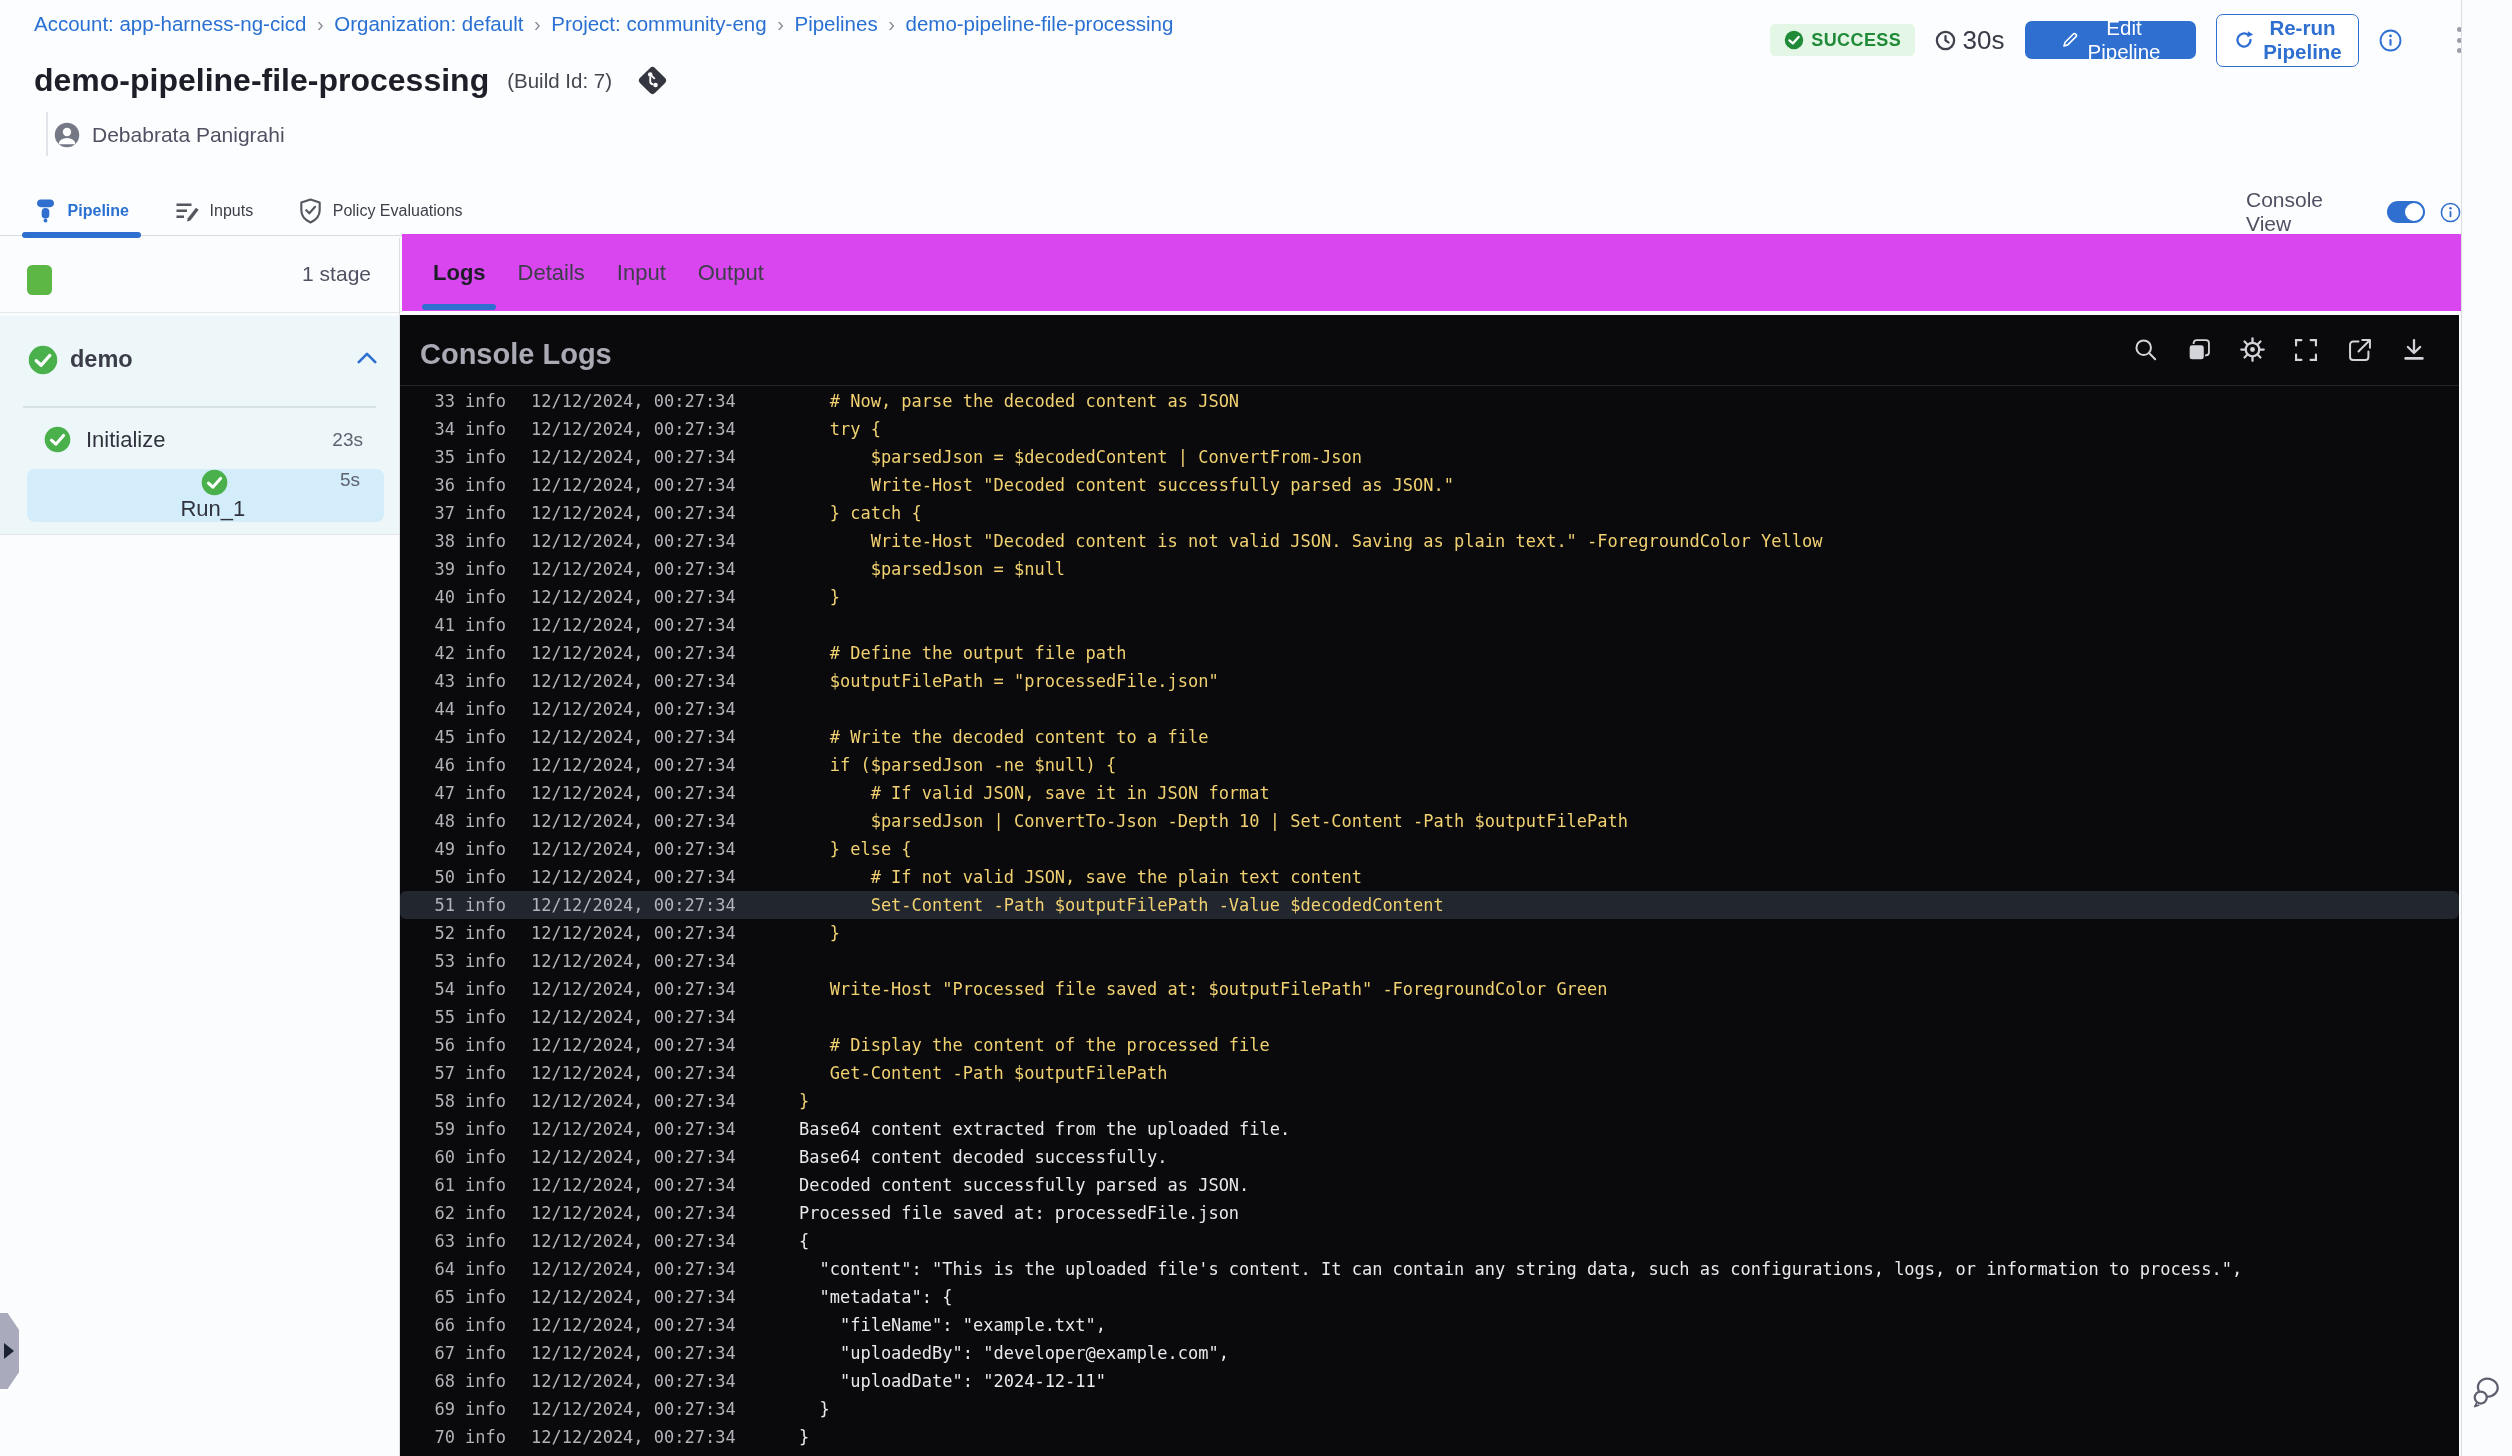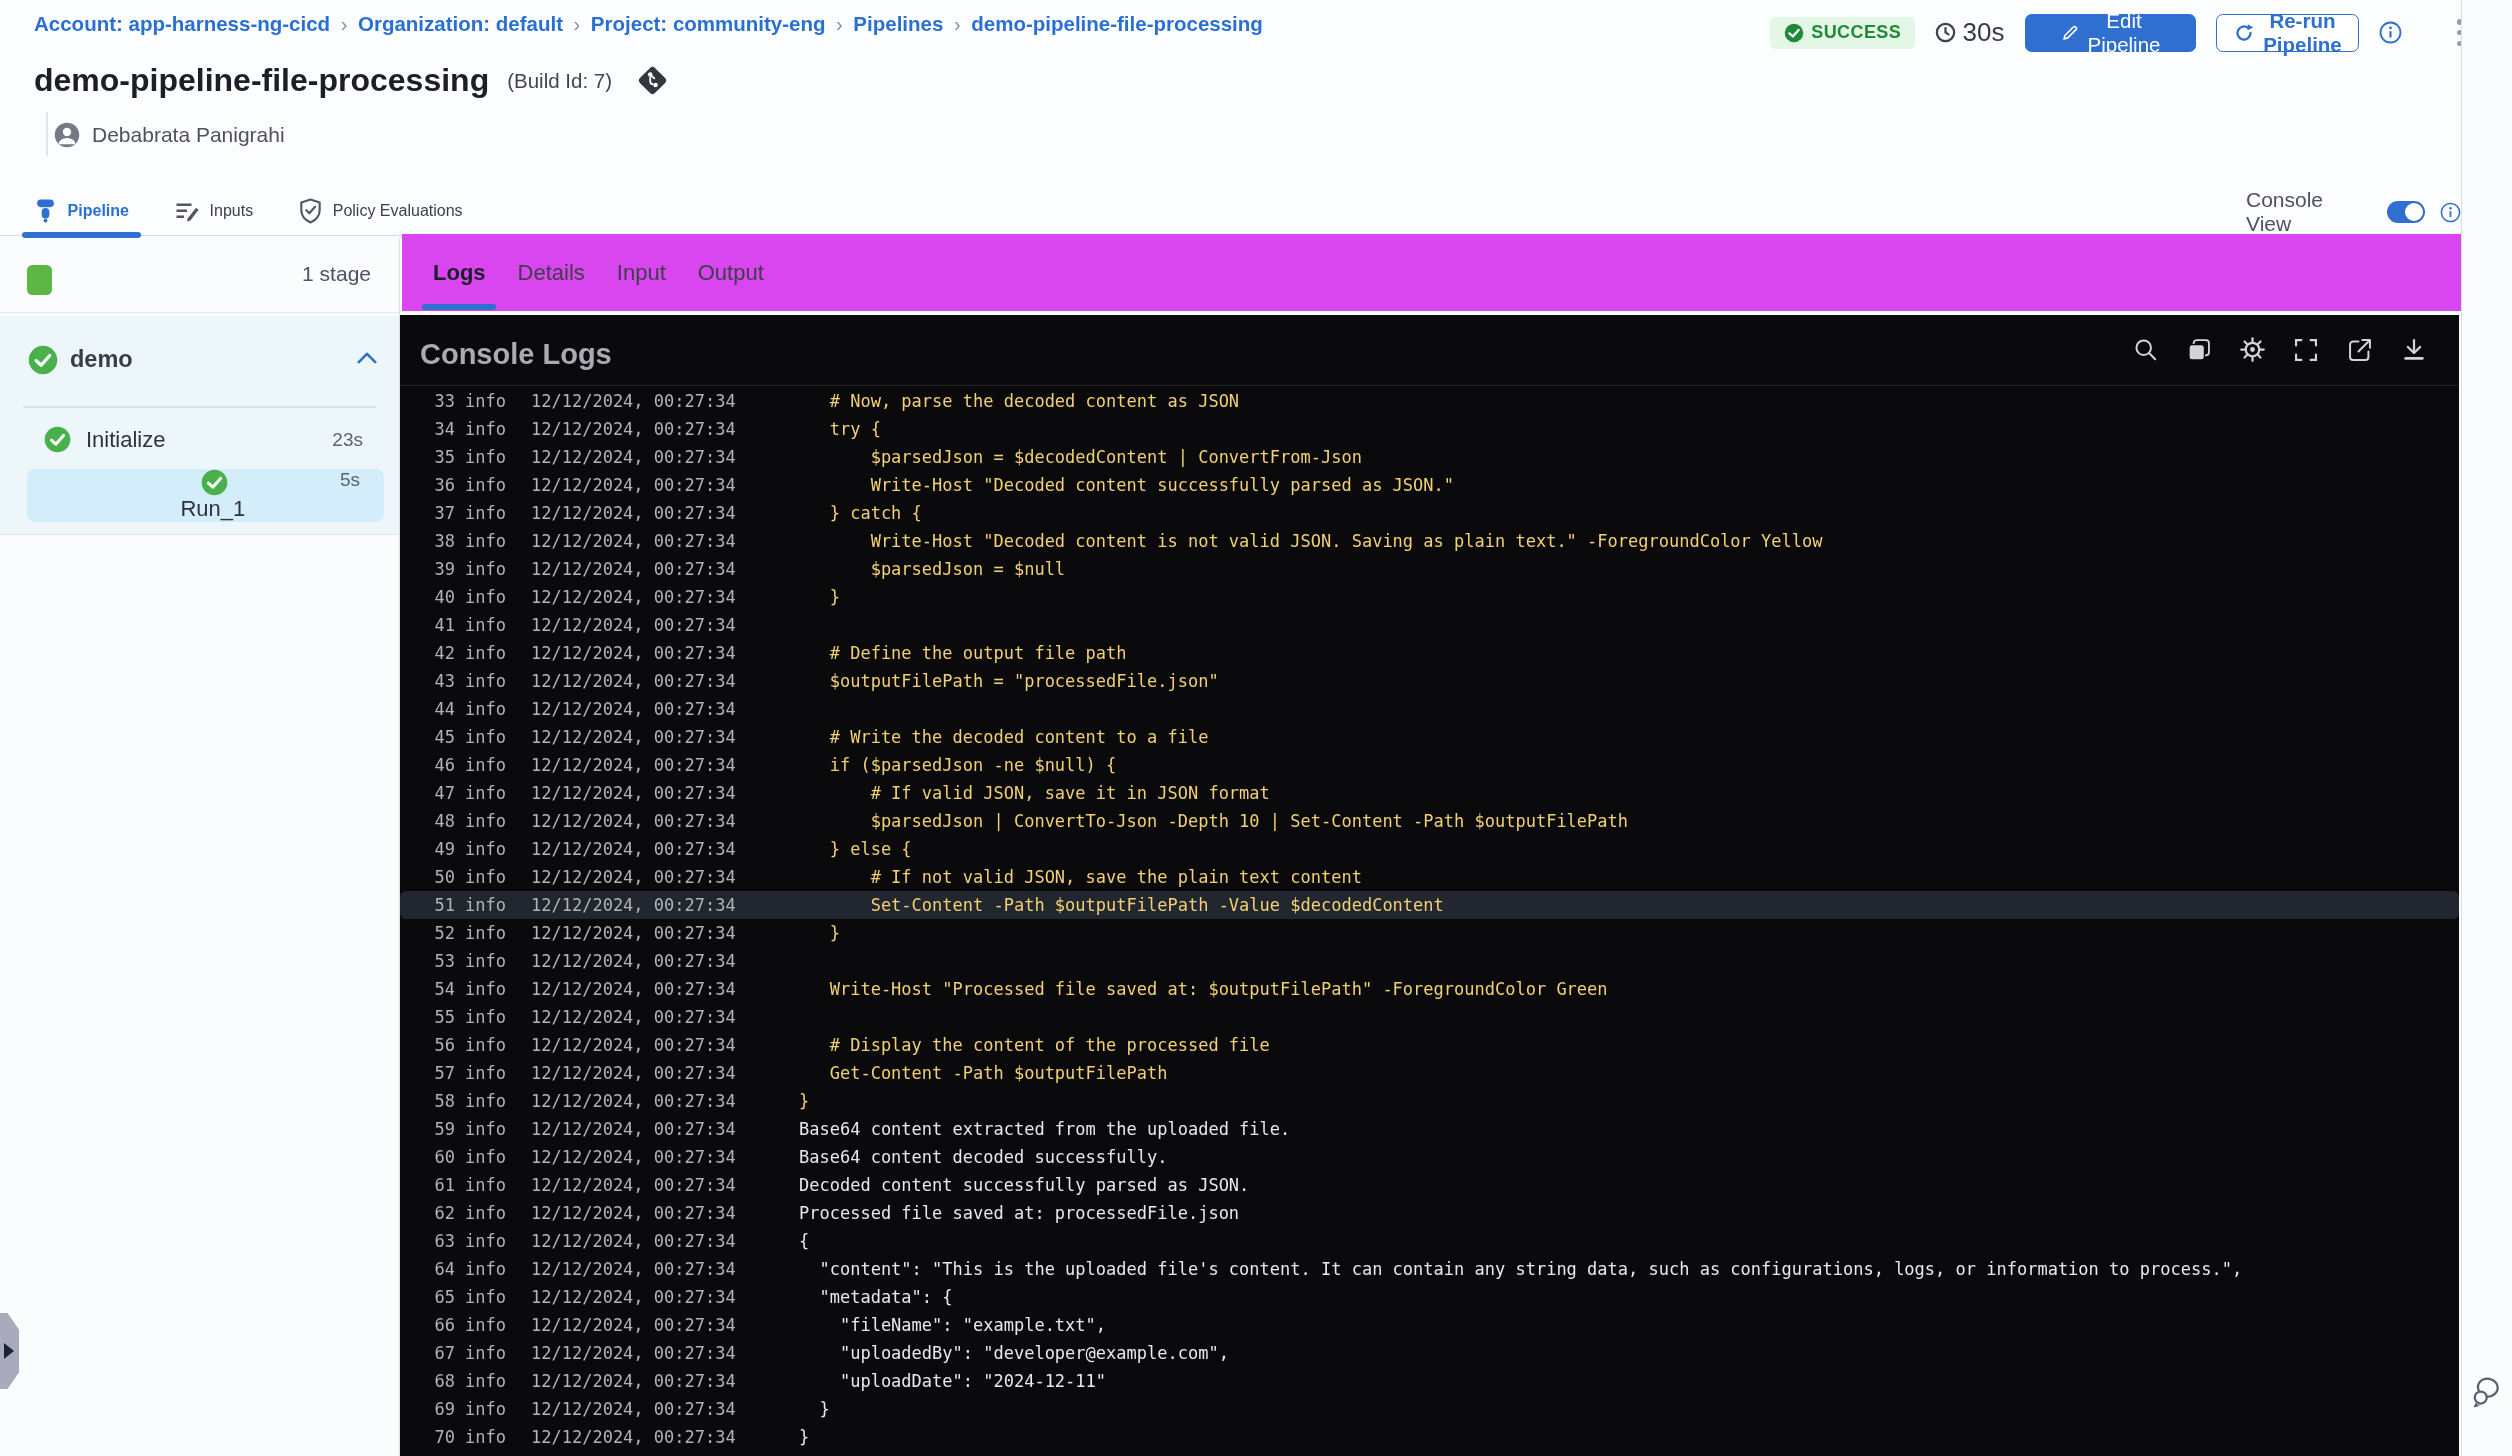--- a/index.html
+++ b/index.html
@@ -4,30 +4,30 @@
 <style>
   html,body{margin:0;padding:0;background:#fbfcfd;}
   *{box-sizing:border-box;}
   #app{position:relative;width:2512px;height:1457px;overflow:hidden;
        font-family:"Liberation Sans",sans-serif;background:#fbfcfd;}
 
   
   .header{position:absolute;left:0;top:0;width:2461px;height:236px;background:#fcfdfe;
           border-bottom:1.5px solid #d9dbe1;}
   .breadcrumb{position:absolute;left:34px;top:12px;font-size:20.5px;color:#2970d2;display:flex;align-items:center;gap:10.6px;}
-  .crumb{cursor:pointer;font-weight:bold;}
+  .crumb{cursor:pointer;}
   .crumb-sep{color:#8a8c96;font-size:20px;}
   .status-cluster{position:absolute;left:1770px;top:13.7px;width:668px;display:flex;align-items:center;gap:20px;}
   .badge-success{display:flex;align-items:center;gap:7.6px;background:#e4f6e5;border-radius:5.3px;
                  height:32px;padding:0 13.7px;color:#1f8a38;font-weight:bold;font-size:18px;letter-spacing:0.4px;}
   .duration{display:flex;align-items:center;gap:6.8px;font-size:26px;color:#383a45;}
   .btn-primary{display:flex;align-items:center;gap:9px;background:#2e6fd0;color:#fff;border:none;
                height:38px;padding:0 36px;border-radius:6.8px;font-size:20.5px;font-family:inherit;cursor:pointer;}
   .btn-outline{display:flex;align-items:center;gap:9px;background:#fff;color:#2e6fd0;border:1.5px solid #2e6fd0;
-               height:38px;padding:0 16.7px;border-radius:6.8px;font-size:20.5px;font-weight:bold;font-family:inherit;cursor:pointer;}
+               height:53px;padding:0 16.7px;border-radius:6.8px;font-size:20.5px;font-weight:bold;font-family:inherit;cursor:pointer;}
   .kebab{display:flex;flex-direction:column;gap:5.3px;margin-left:30px;cursor:pointer;padding:4.6px;}
   .kebab i{width:5.3px;height:5.3px;border-radius:50%;background:#9b9da9;}
   .title-row{position:absolute;left:34px;top:62px;display:flex;align-items:center;gap:15px;}
   .pipe-title{font-size:32px;font-weight:bold;color:#1d1e27;}
   .build-id{font-size:20.5px;color:#44464f;margin-left:3px;}
   .timeline-tick{position:absolute;left:46px;top:112px;width:1.5px;height:44px;background:#e3e4e9;}
   .user-row{position:absolute;left:54px;top:122px;display:flex;align-items:center;gap:12px;}
   .user-name{font-size:21px;color:#4f5162;}
   .main-tabs{position:absolute;left:34px;top:186px;display:flex;gap:46px;height:50px;align-items:center;}
   .mtab{display:flex;align-items:center;gap:10.6px;font-size:16px;color:#3c3f49;position:relative;cursor:pointer;height:100%;}

